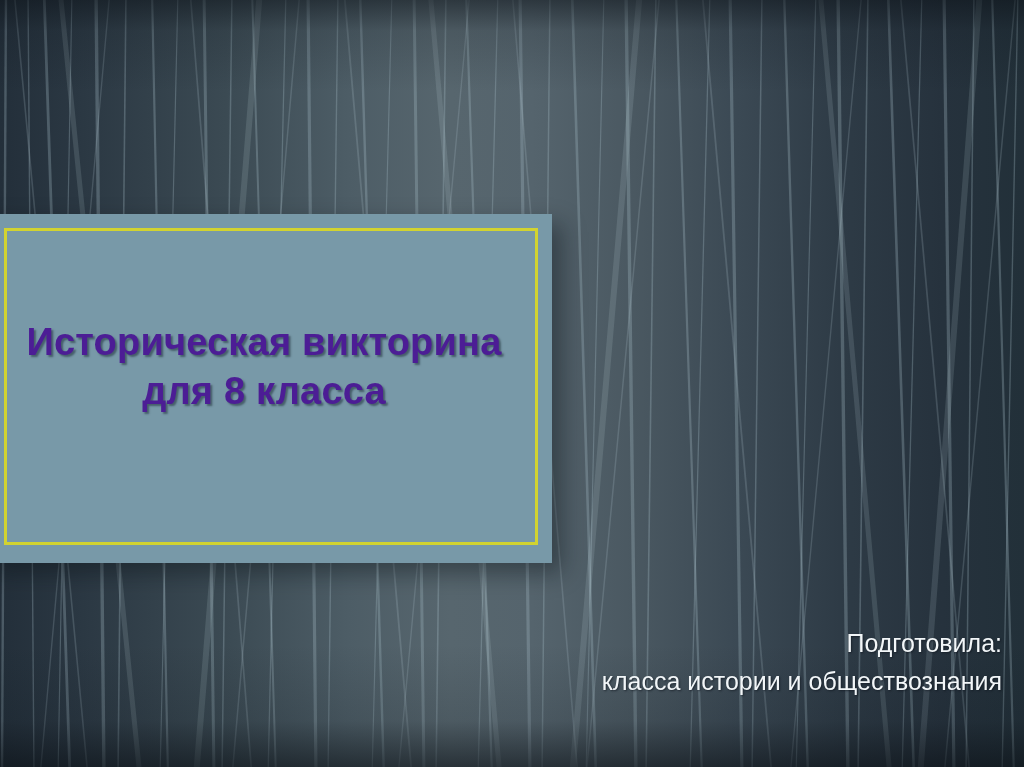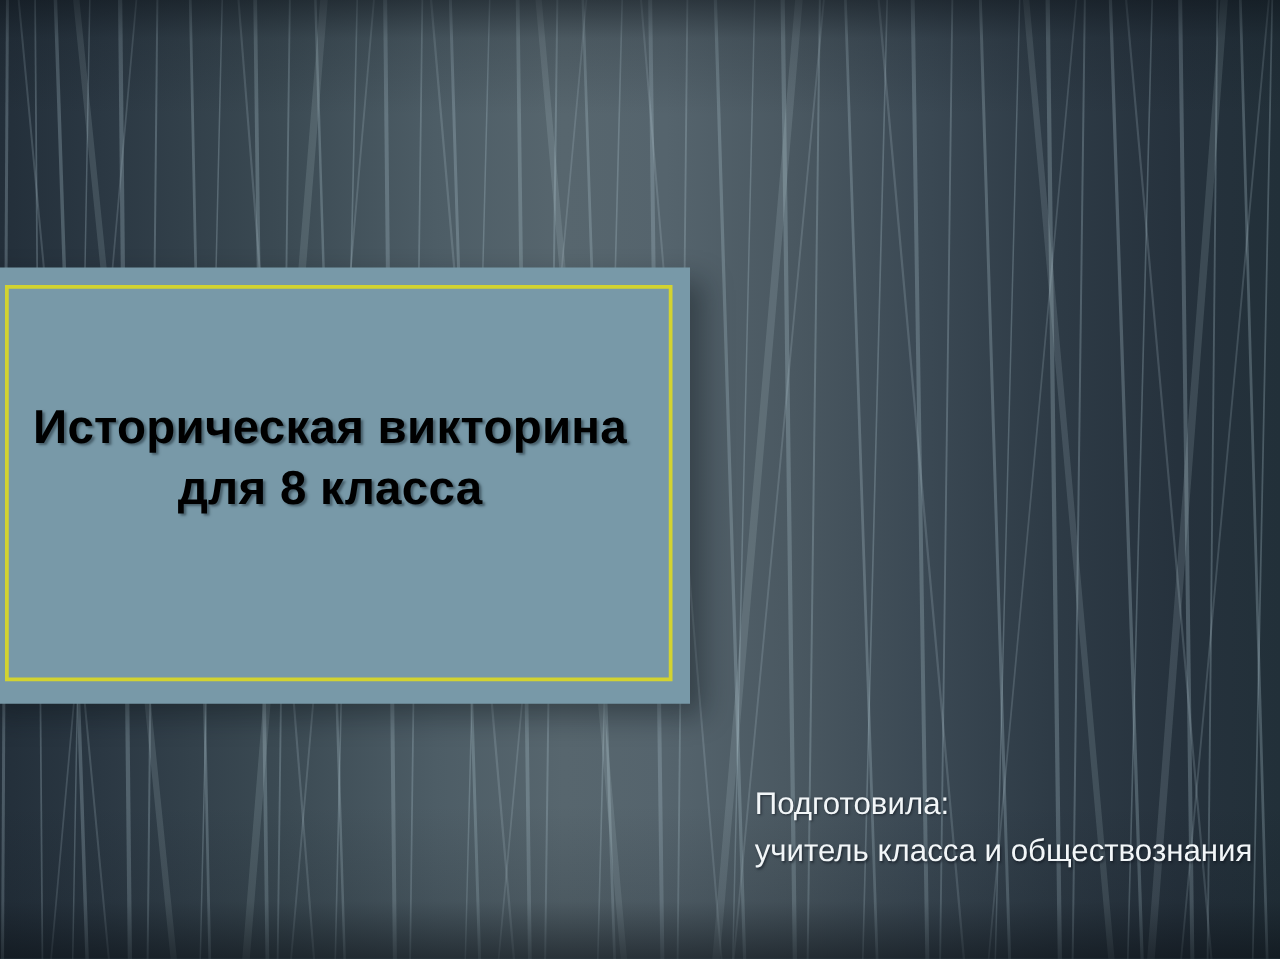--- a/index.html
+++ b/index.html
@@ -72,35 +72,35 @@
     bottom: 18px;
     border: 3px solid #d2d330;
     box-sizing: border-box;
   }
   .title-text {
     position: absolute;
     left: 18px;
     right: 24px;
     top: 104px;
     text-align: center;
-    color: #000000;
+    color: #4c1d95;
     font-size: 38px;
     font-weight: bold;
     line-height: 1.30;
     letter-spacing: 0.2px;
     text-shadow: 2px 2px 2px rgba(30,45,55,0.55);
     white-space: pre-line;
   }
 
   
   .author-block {
     position: absolute;
     right: 22px;
     bottom: 67px;
-    text-align: left;
+    text-align: right;
     color: #f2f6f8;
     font-size: 25px;
     line-height: 1.52;
     text-shadow: 1px 1px 2px rgba(15,22,30,0.65);
   }
   .author-line { display: block; white-space: nowrap; }
 </style>
 </head>
 <body>
 
@@ -180,16 +180,16 @@
   <div class="bg-vertgrad"></div>
 
   <div class="title-box">
     <div class="title-box-inner"></div>
     <div class="title-text">Историческая викторина
 для 8 класса</div>
   </div>
 
   <div class="author-block">
     <span class="author-line">Подготовила:</span>
-    <span class="author-line">учитель класса и обществознания</span>
+    <span class="author-line">класса истории и обществознания</span>
   </div>
 
 </div>
 
 </body></html>

